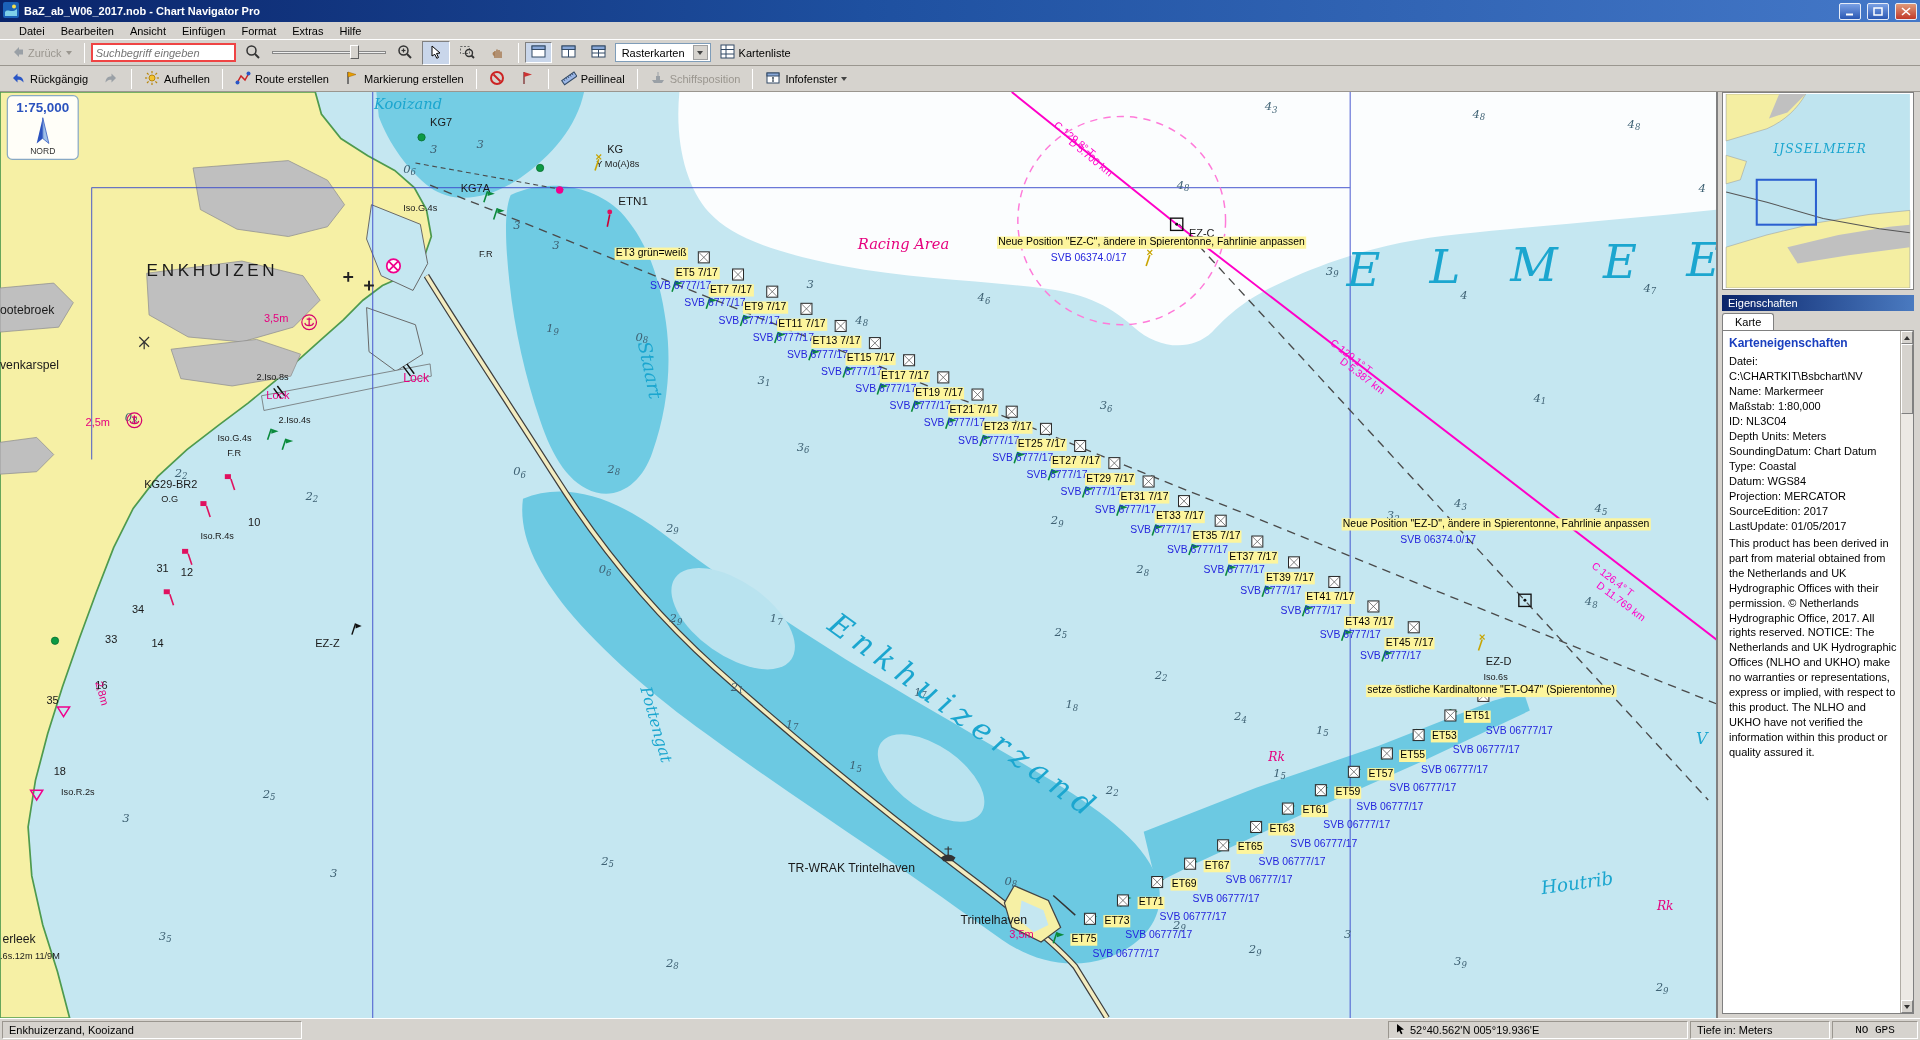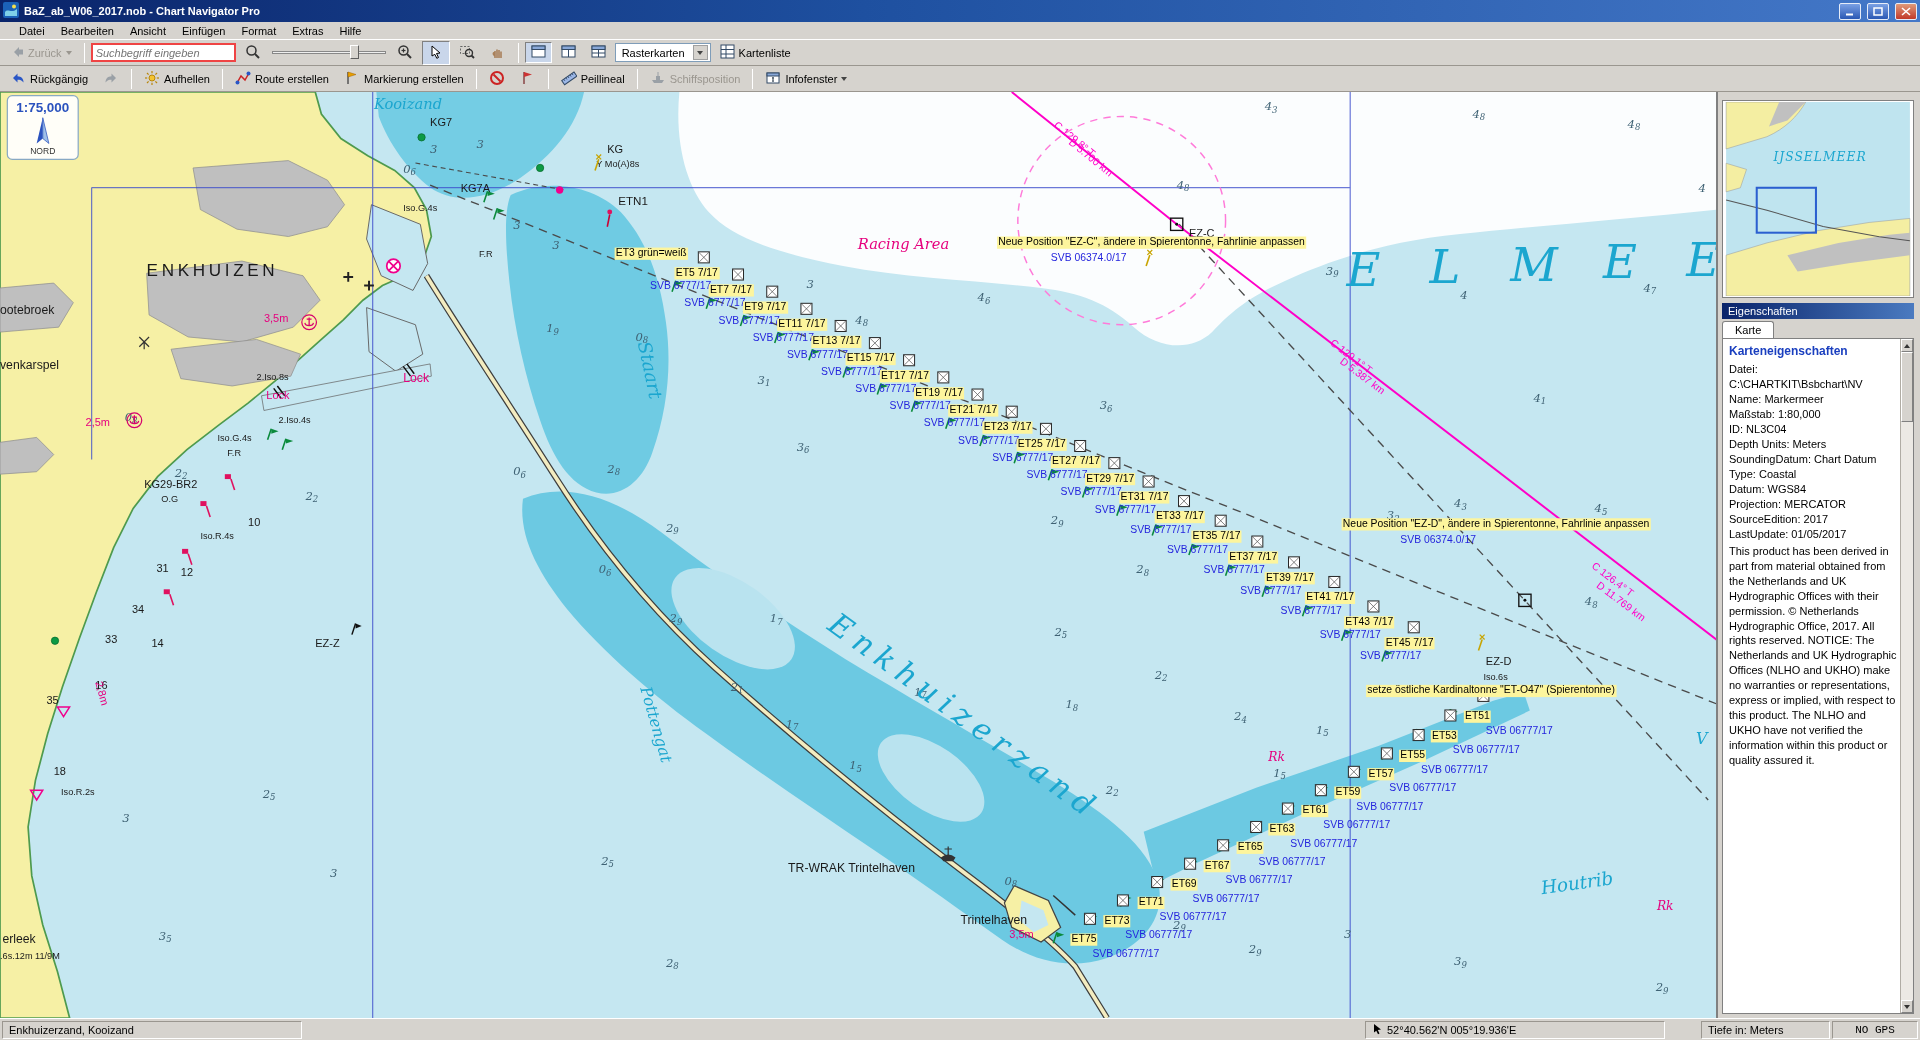--- a/index.html
+++ b/index.html
@@ -43,21 +43,21 @@
   
   text.water { fill:#1ba6cf; font-family:"DejaVu Serif",serif; font-style:italic; }
   text.magit { fill:#e6007e; font-family:"DejaVu Serif",serif; font-style:italic; }
   text.depth { fill:#3f6274; font-family:"DejaVu Serif",serif; font-style:italic; }
   text.blk   { fill:#1a1a1a; font-family:"Liberation Sans",sans-serif; }
   text.mag   { fill:#e6007e; font-family:"Liberation Sans",sans-serif; }
   text.course{ fill:#ff00c8; font-family:"Liberation Sans",sans-serif; }
 
   
   .panel { width:200px; background:#d6d3ce; display:flex; flex-direction:column; }
-  .minimap { margin:8px 4px 2px; height:198px; border:1px solid #808080; background:#fff; padding:1px; }
+  .minimap { margin:0 4px 2px; height:198px; border:1px solid #808080; background:#fff; padding:1px; }
   .minimap svg { width:100%; height:100%; display:block; }
   .mm-label { fill:#1ba6cf; font-style:italic; font-family:"DejaVu Serif",serif; font-size:12px; letter-spacing:1px; }
   .panel-header { margin:3px 4px 0; background:linear-gradient(90deg,#0a246a,#4a7ac0); color:#fff; font-weight:normal; padding:2px 6px; }
   .tab-row { margin:0 4px; padding-top:2px; display:flex; }
   .tab { background:#fff; border:1px solid #808080; border-bottom:none; border-radius:3px 3px 0 0; padding:2px 12px; }
   .panel-body { margin:0 4px 4px; background:#fff; border:1px solid #808080; flex:1; padding:4px 16px 4px 6px; line-height:1.36; position:relative; overflow:hidden; font-size:11px; }
   .prop-title { color:#1a3fbf; font-weight:bold; font-size:12px; margin-bottom:3px; }
   .prop-line { word-wrap:break-word; }
   .copyright { margin-top:2px; word-wrap:break-word; }
   .vscroll { position:absolute; right:0; top:0; bottom:0; width:13px; background:#ece9e4; border-left:1px solid #b0aca4; display:flex; flex-direction:column; }
@@ -66,21 +66,21 @@
   .sc-thumb { position:absolute; left:0; right:0; top:0; height:70px; background:#d6d3ce; border:1px solid; border-color:#fff #808080 #808080 #fff; }
   .tri-up { width:0; height:0; border-left:3px solid transparent; border-right:3px solid transparent; border-bottom:4px solid #333; }
   .tri-down { width:0; height:0; border-left:3px solid transparent; border-right:3px solid transparent; border-top:4px solid #333; }
 
   
   .statusbar { height:22px; display:flex; align-items:center; gap:2px; background:#d6d3ce; border-top:1px solid #fff; padding:0 2px; }
   .sb-sec { height:18px; display:flex; align-items:center; gap:4px; padding:0 6px; border:1px solid; border-color:#9a968f #fff #fff #9a968f; white-space:nowrap; }
   .sb-fill { flex:1; }
   .sb-loc { min-width:300px;text-align:center; }
   .sb-coords { width:300px; }
-  .sb-depth { width:129px;margin-left:34px; }
+  .sb-depth { width:140px; }
   .sb-gps { width:86px; justify-content:center;font-family:Liberation Mono, monospace; }
 </style>
 </head>
 <body>
 
 <div class="titlebar">
   <span>
     <svg width="16" height="16">
         <rect width="16" height="16" rx="2" fill="#1b62b8"></rect>
         <path d="M2 10 C5 6 8 12 14 7 V14 H2 Z" fill="#7fd0e8"></path>

